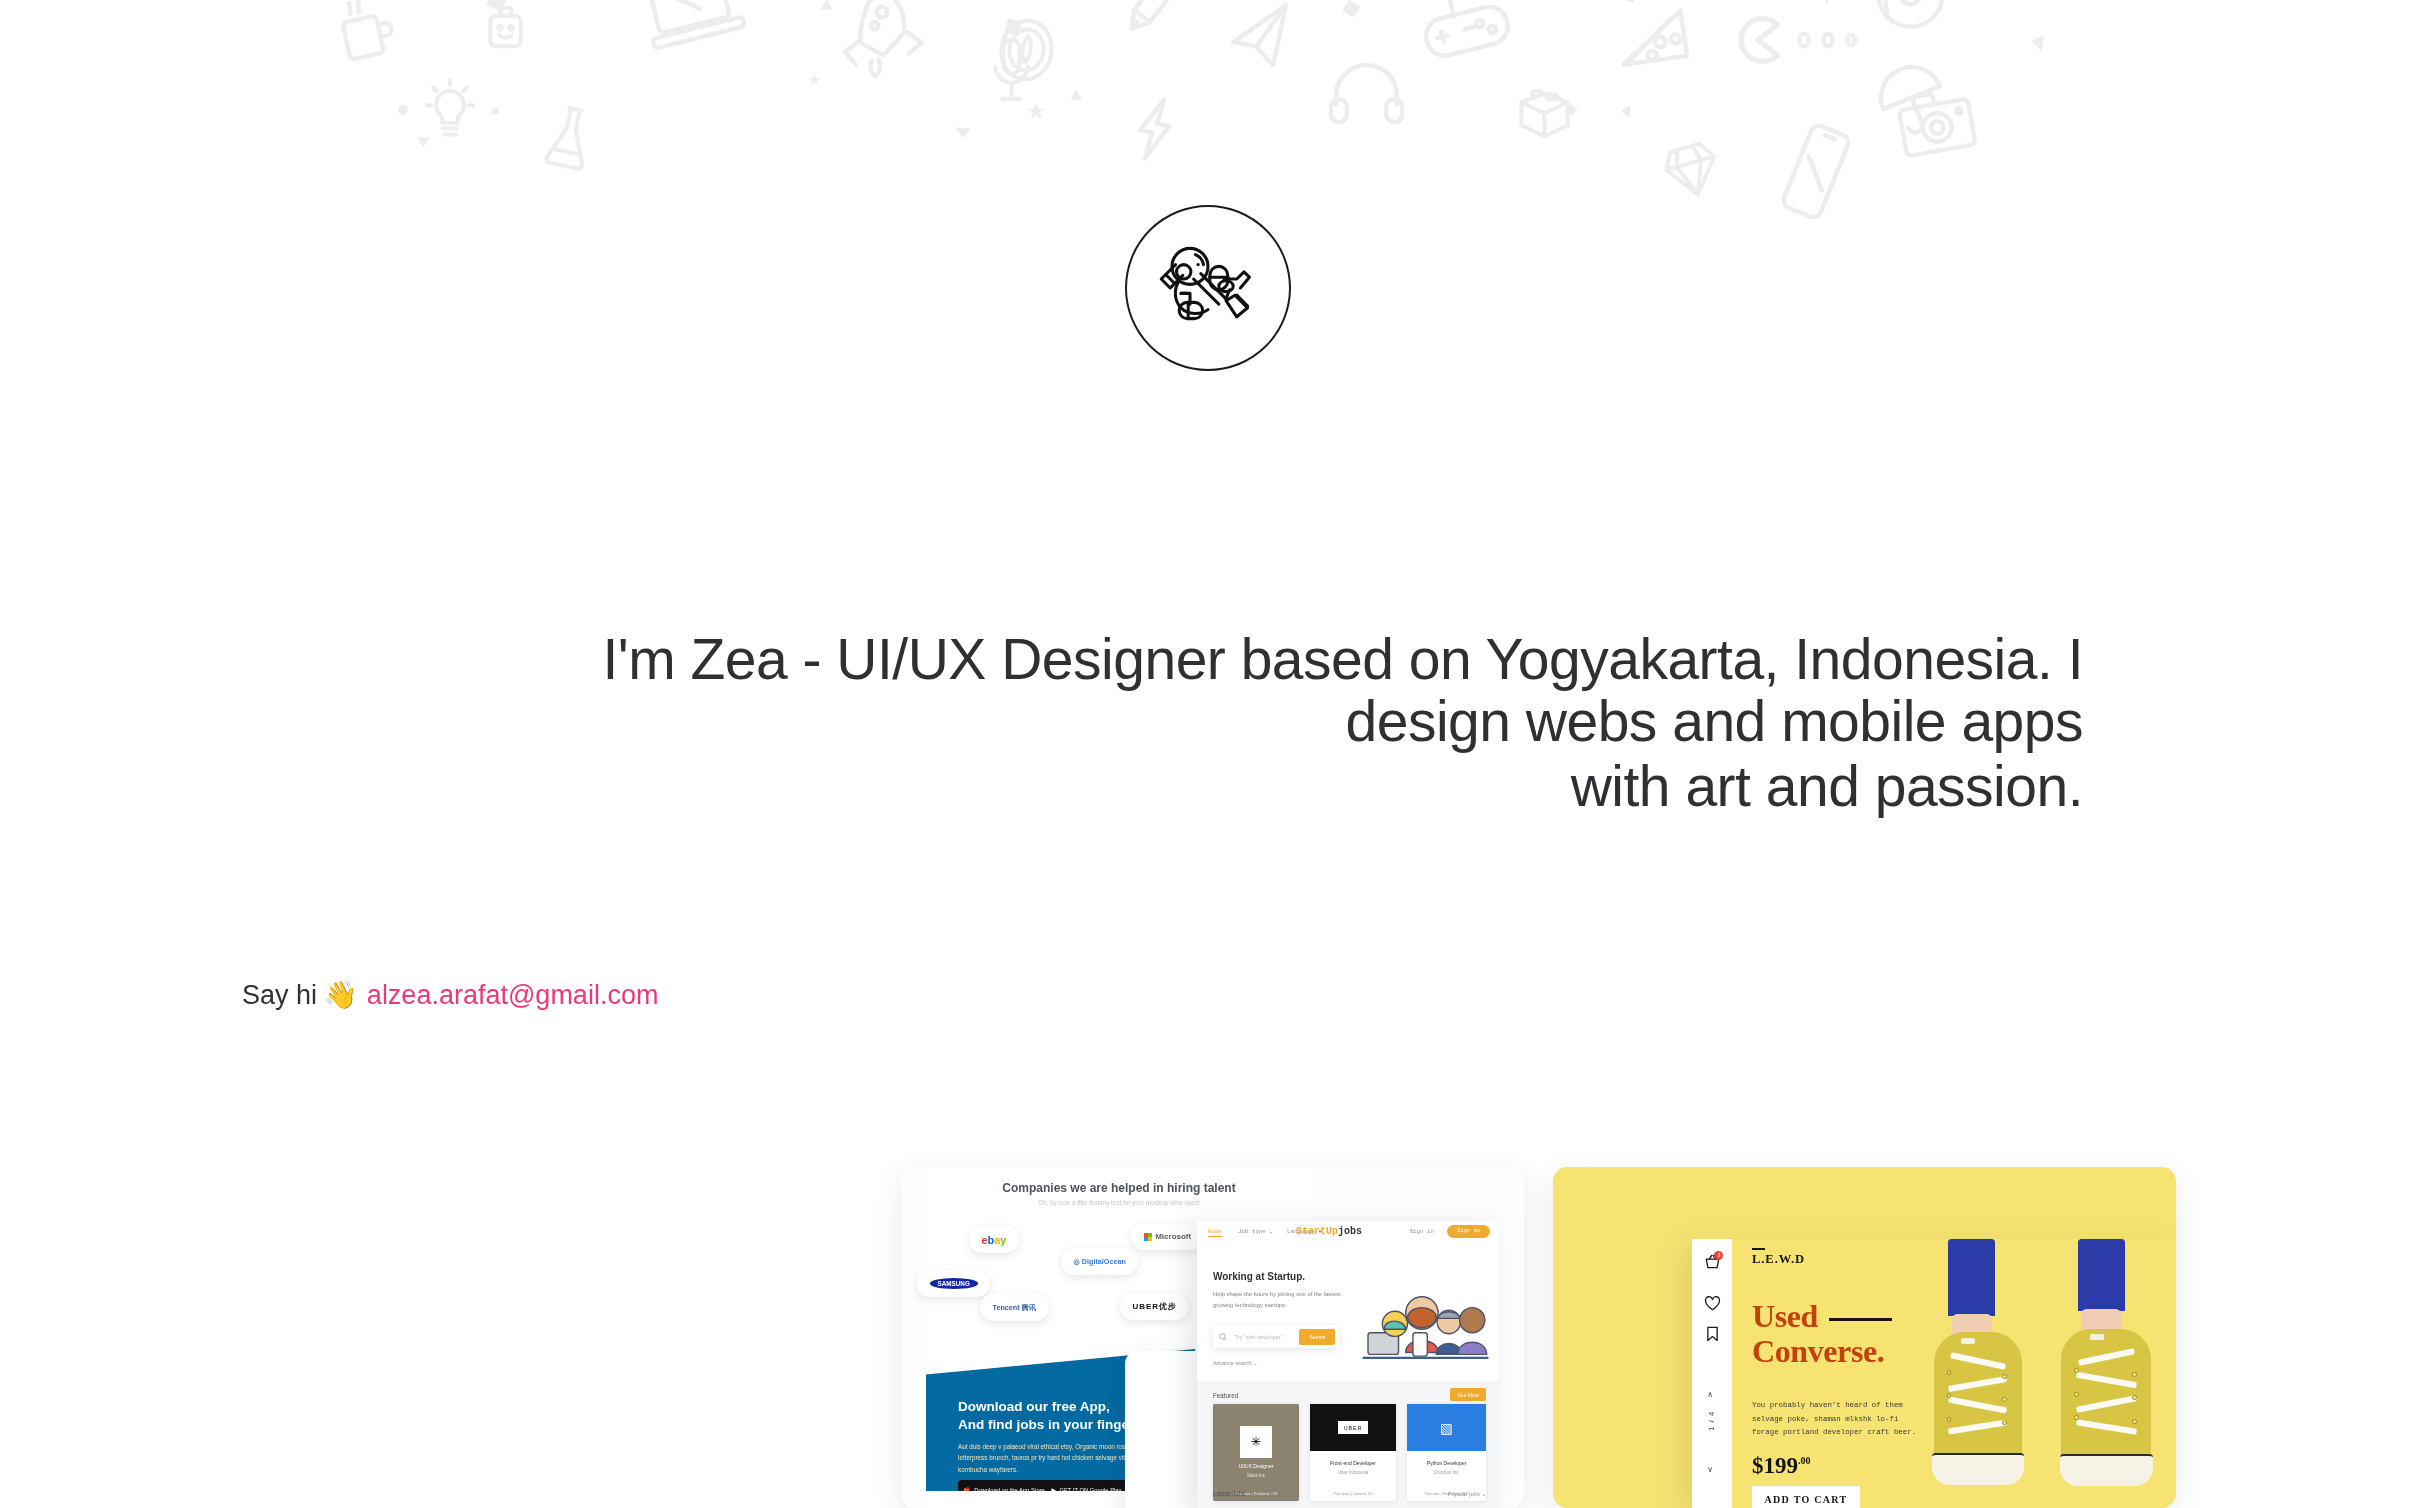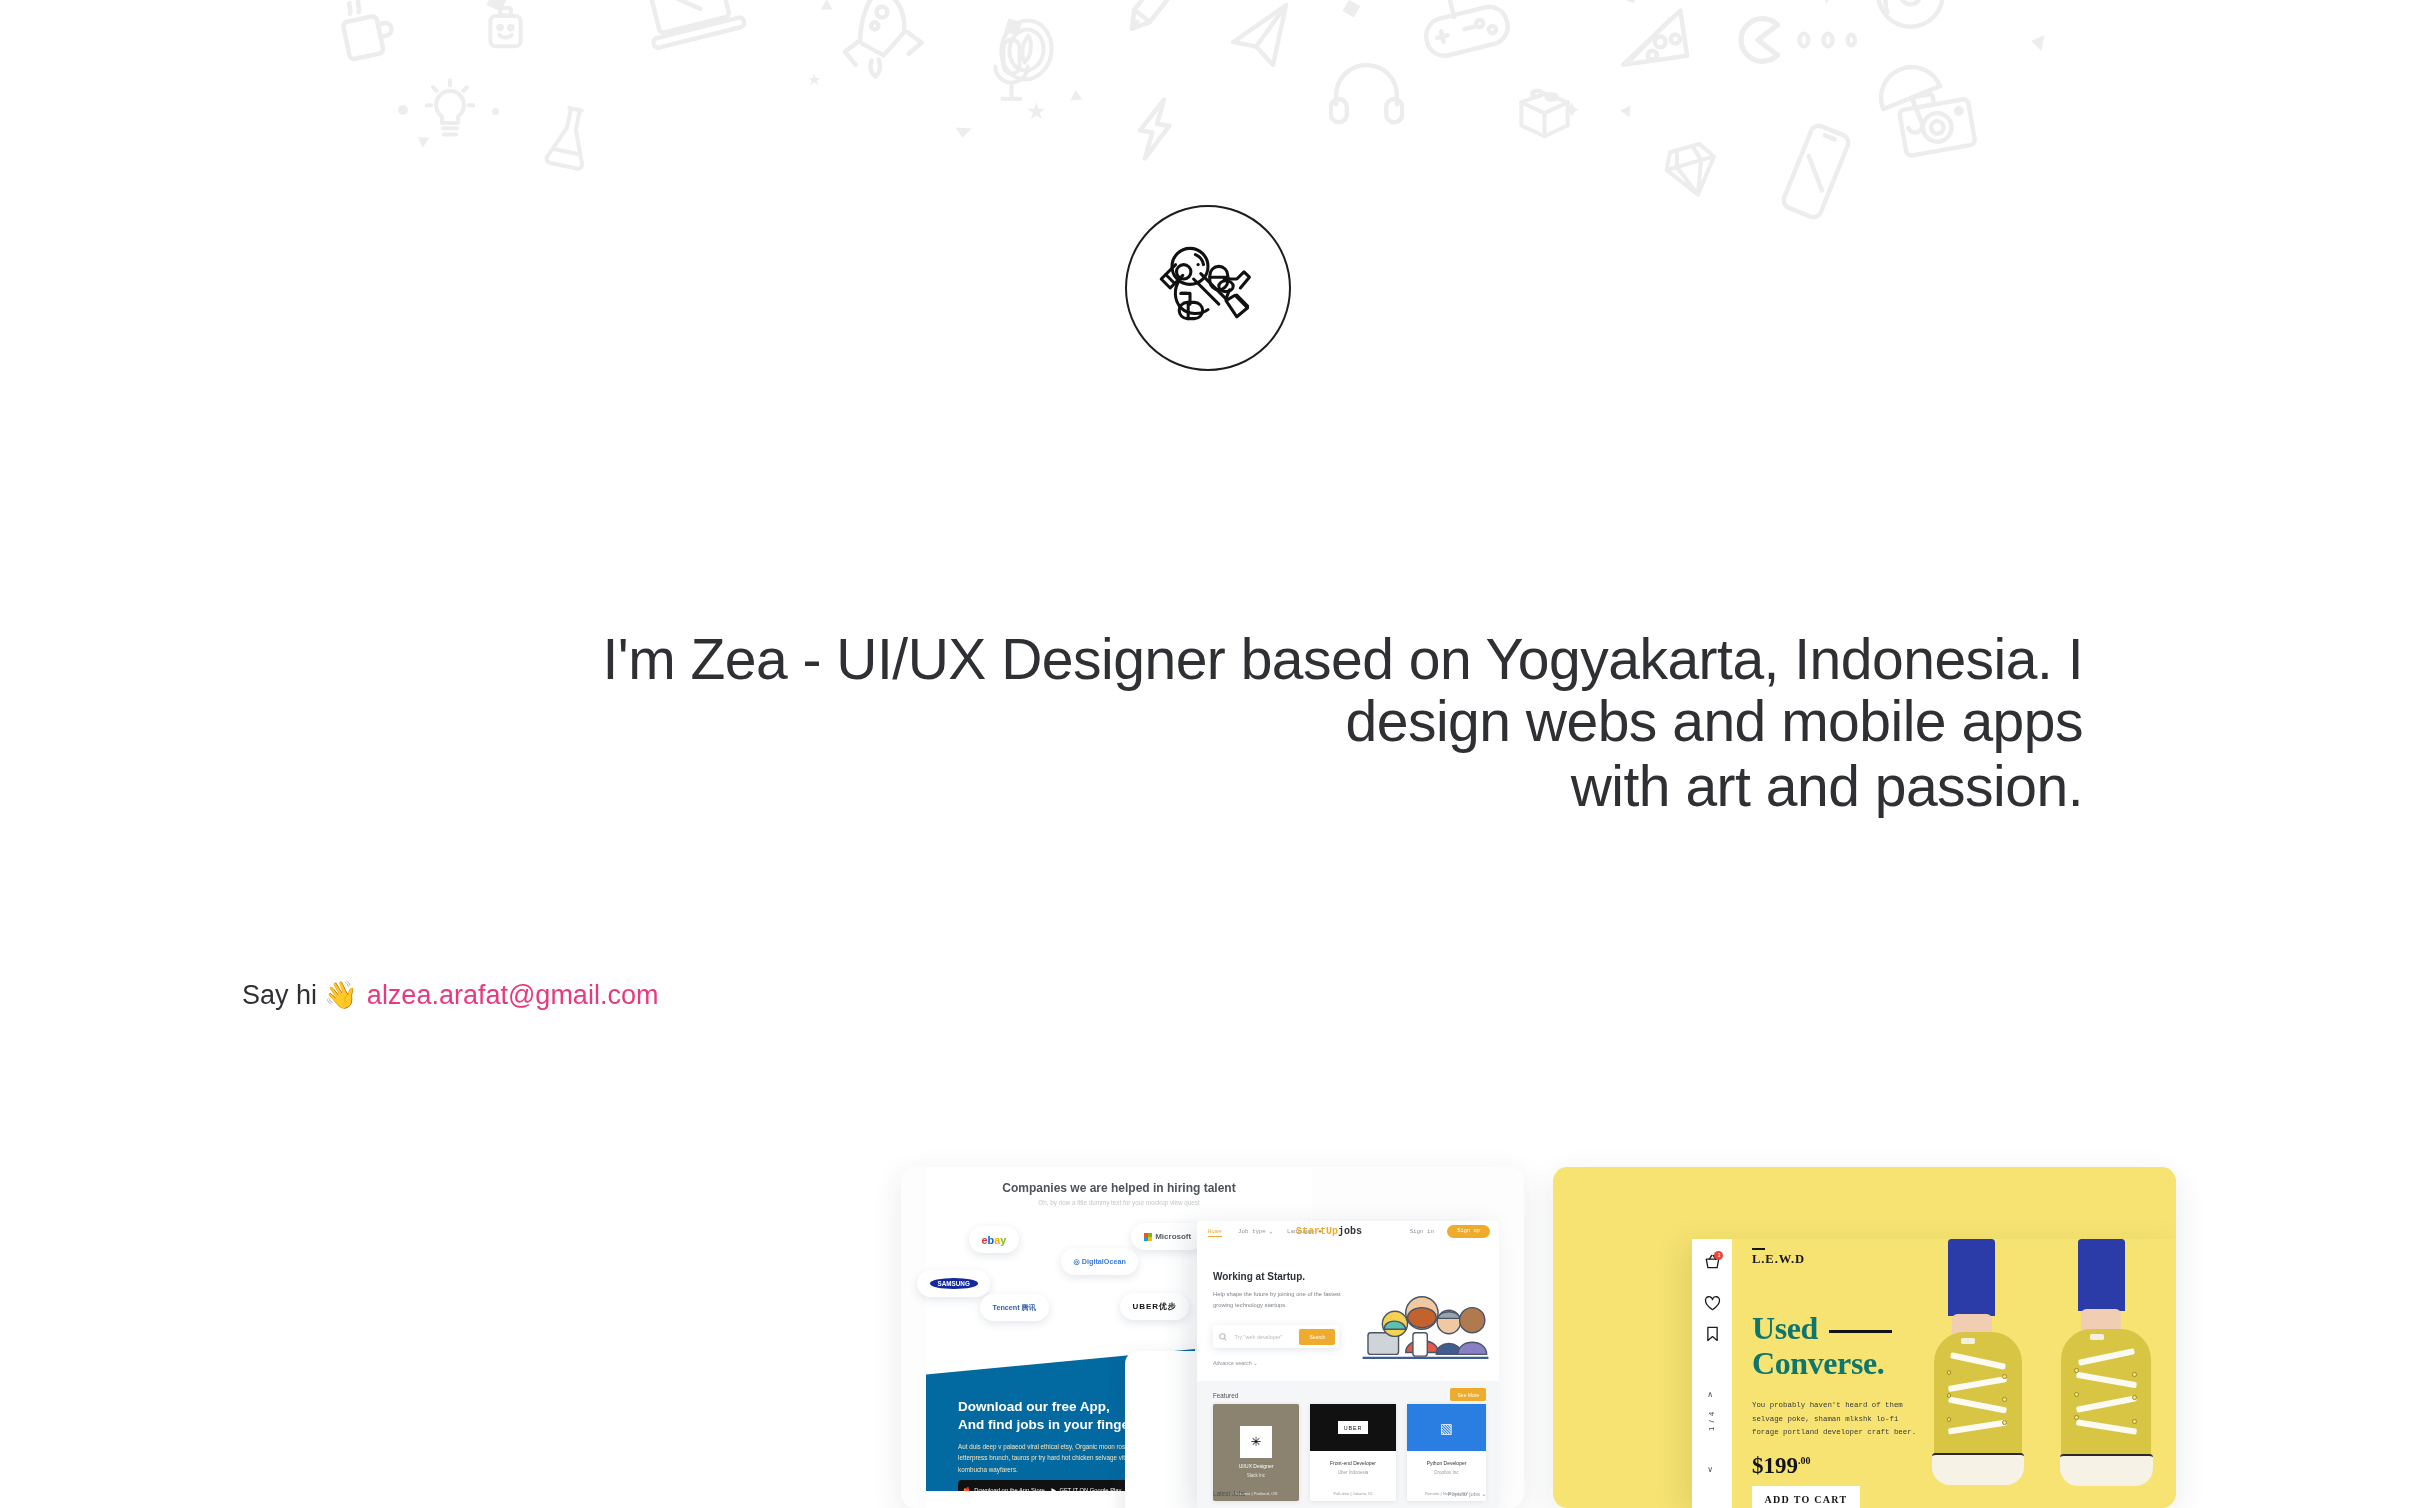--- a/index.html
+++ b/index.html
@@ -149,22 +149,22 @@
   .c3-shell { position:absolute; left:139px; top:72px; width:484px; height:269px; background:#fff;
               box-shadow:-9px 5.4px 27px rgba(120,110,40,.16); overflow:hidden; }
   .c3-rail { position:absolute; left:0; top:0; width:40px; height:269px; background:#fff; }
   .c3-rail .ic { position:absolute; left:11.7px; color:#1b1b1b; }
   .c3-rail .pg { position:absolute; left:15.3px; top:172px; font-size:8px; color:#4a4a4a;
                  writing-mode: vertical-rl; transform: rotate(180deg); letter-spacing:0.9px; }
   .c3-body { position:absolute; left:40px; top:0; width:444px; height:269px; background:#f6e372; }
   .c3-brand { position:absolute; left:20px; top:12.6px; font-family:"Liberation Serif",serif;
               font-weight:700; font-size:12.6px; letter-spacing:0.9px; color:#16161a; }
   .c3-brand::before { content:""; position:absolute; left:0; top:-3.6px; width:12.6px; height:1.8px; background:#16161a; }
-  .c3-h1 { position:absolute; left:20px; top:72px; font-family:"Liberation Serif",serif;
-           font-weight:700; font-size:32px; line-height:1.08; color:#0f766e; letter-spacing:-0.4px; }
+  .c3-h1 { position:absolute; left:20px; top:60px; font-family:"Liberation Serif",serif;
+           font-weight:700; font-size:32px; line-height:1.08; color:#c2410c; letter-spacing:-0.4px; }
   .c3-h1 .dash { display:inline-block; width:63px; height:3.6px; background:#131316;
                  vertical-align:middle; margin-left:10.8px; }
   .c3-p { position:absolute; left:20px; top:160px; width:171px;
           font-family:"Liberation Mono", monospace; font-size:7.4px; line-height:1.85; color:#3a3a3c; }
   .c3-price { position:absolute; left:20px; top:214px; font-family:"Liberation Serif",serif;
               font-weight:700; font-size:23px; color:#131316; }
   .c3-price sup { font-size:10px; }
   .c3-cart { position:absolute; left:20px; top:247px; width:108px; height:27px; background:#fff;
              display:flex; align-items:center; justify-content:center;
              font-family:"Liberation Serif",serif; font-weight:700; font-size:10px;

